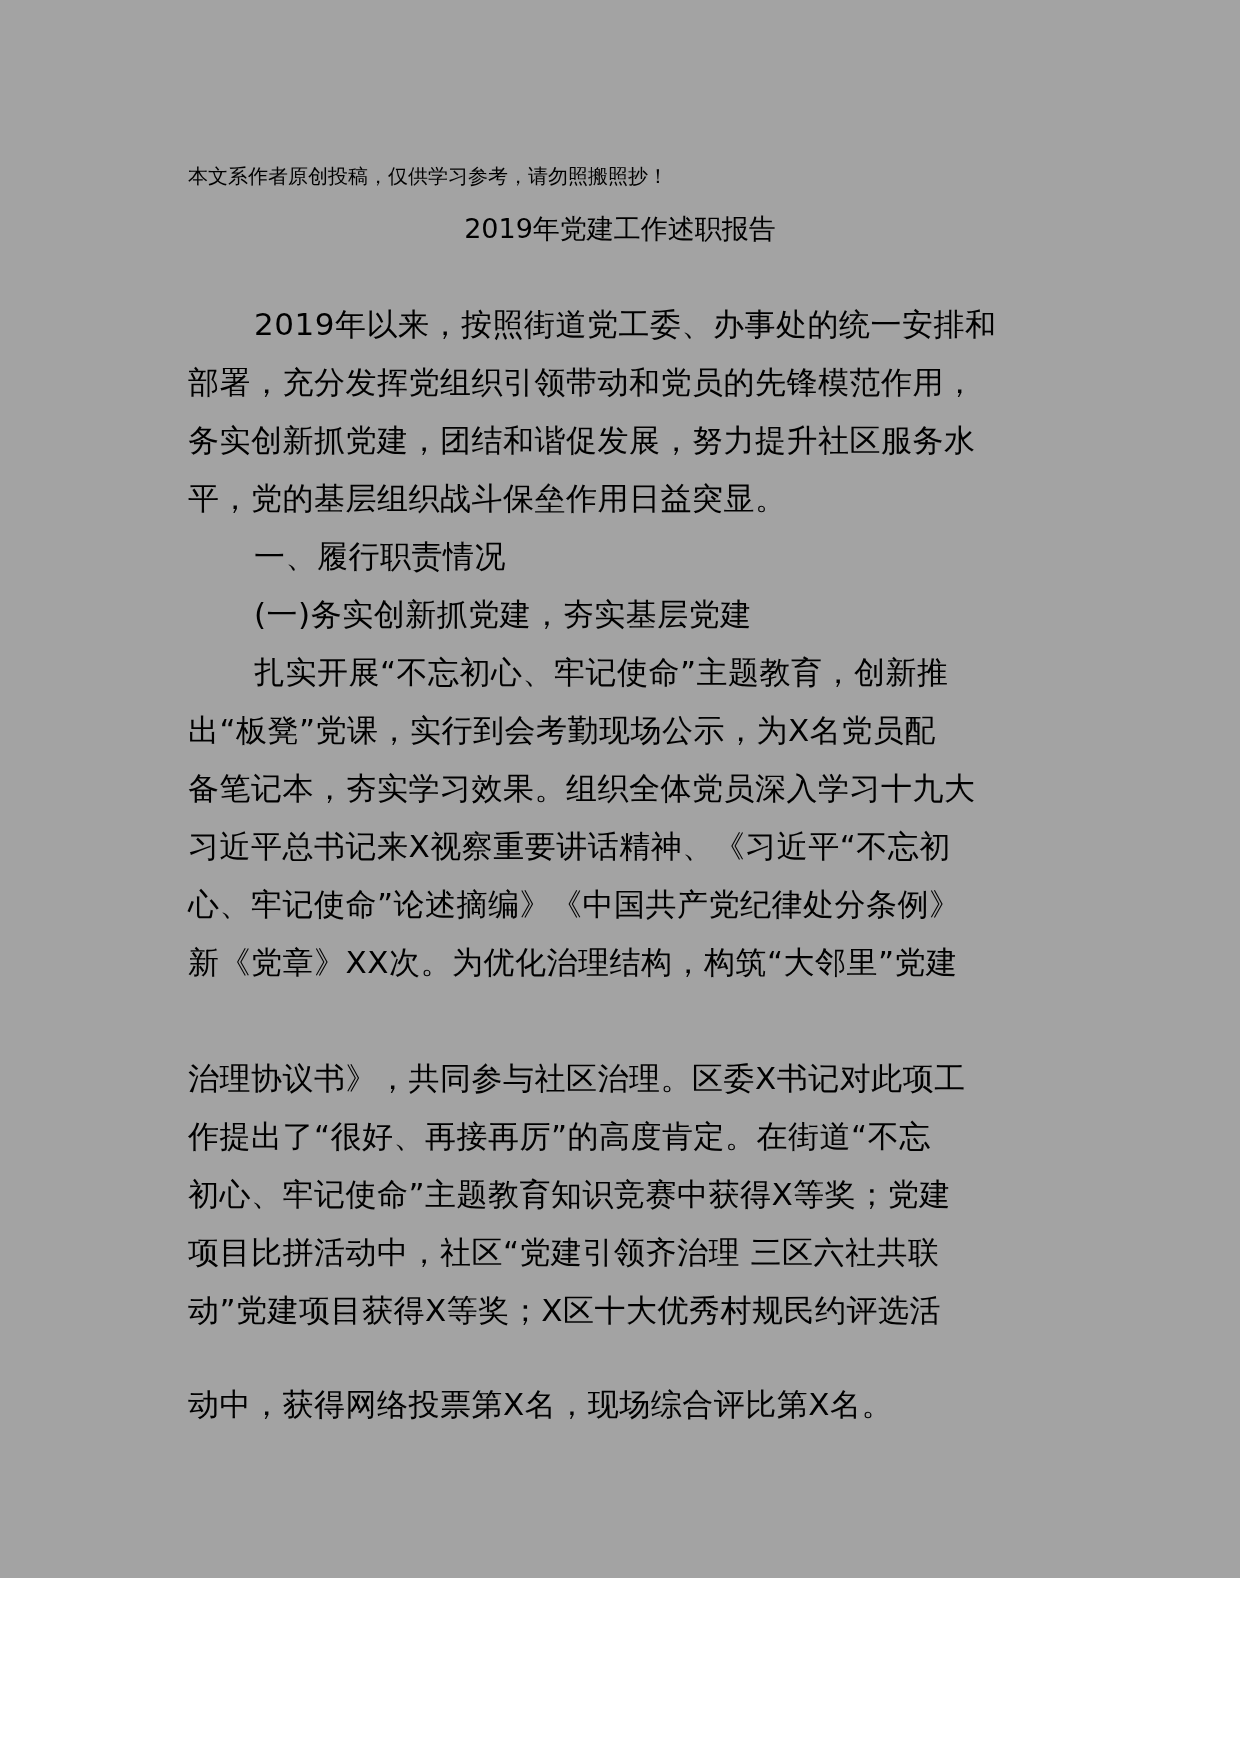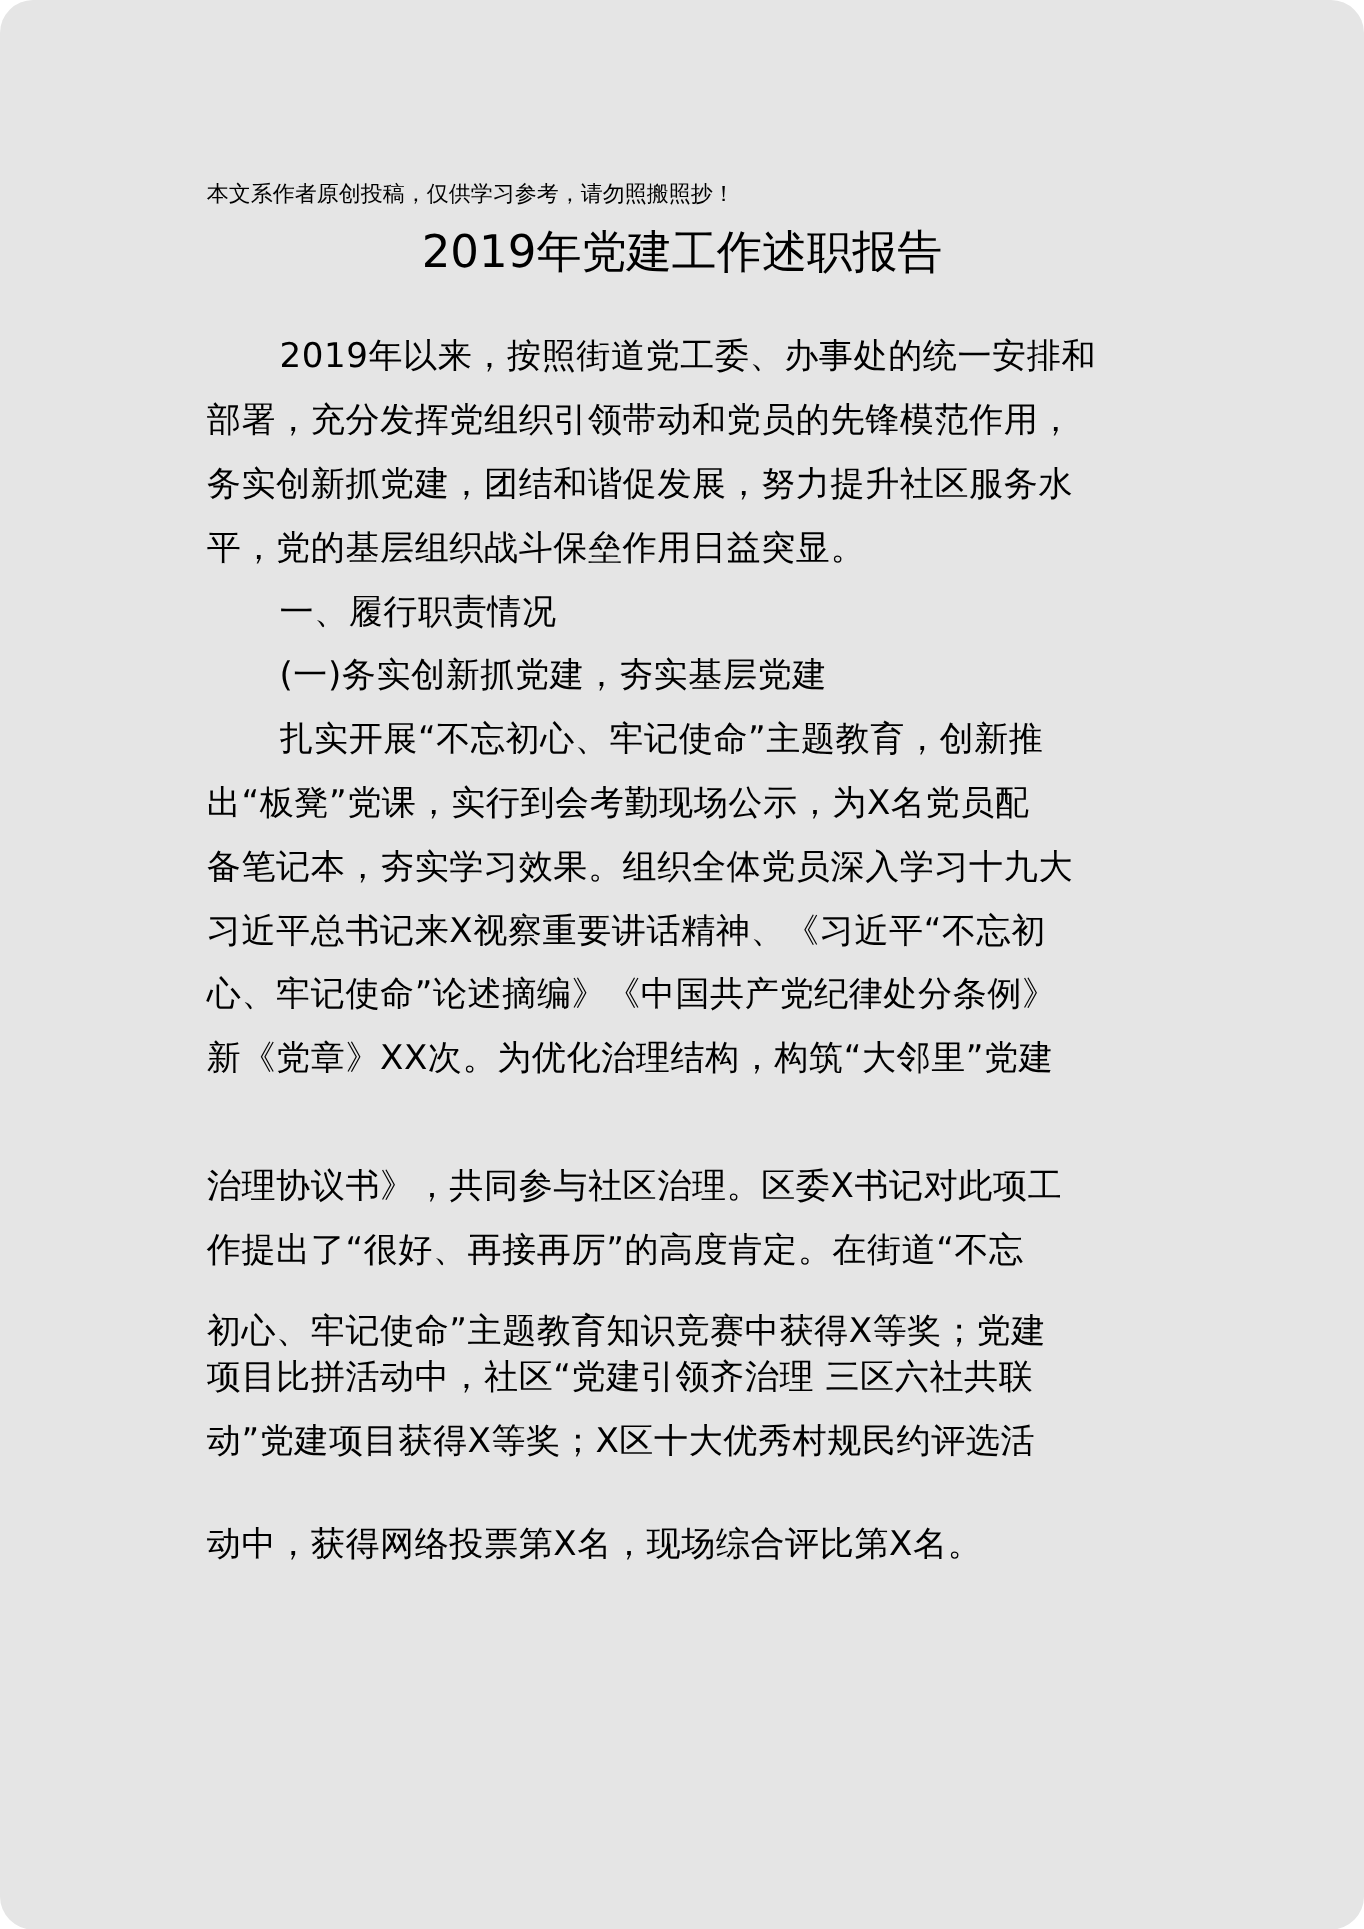--- a/index.html
+++ b/index.html
@@ -13,40 +13,39 @@
       position: relative;
       overflow: hidden;
       font-family: "DejaVu Sans", "Liberation Sans", sans-serif;
       color: #000000;
     }
     .page {
       position: absolute;
       left: 0;
       top: 0;
       width: 1240px;
-      height: 1754px;
-      background: #e5e5e5;
-      border-radius: 30px;
+      height: 1578px;
+      background: #a3a3a3;
     }
     .notice {
       position: absolute;
       left: 188px;
       top: 164px;
       font-size: 20px;
       line-height: 24px;
       white-space: nowrap;
       letter-spacing: 0px;
     }
     .title {
       position: absolute;
       left: 0;
       width: 1240px;
       top: 204px;
       text-align: center;
-      font-size: 41px;
+      font-size: 27px;
       line-height: 50px;
       white-space: nowrap;
     }
     .line {
       position: absolute;
       left: 188px;
       width: 870px;
       font-size: 31px;
       line-height: 40px;
       white-space: nowrap;
@@ -70,17 +69,17 @@
   <div class="line indent" style="top:594px;">(一)务实创新抓党建，夯实基层党建</div>
 
   <div class="line indent" style="top:652px;">扎实开展“不忘初心、牢记使命”主题教育，创新推</div>
   <div class="line" style="top:710px;">出“板凳”党课，实行到会考勤现场公示，为X名党员配</div>
   <div class="line" style="top:768px;">备笔记本，夯实学习效果。组织全体党员深入学习十九大</div>
   <div class="line" style="top:884px;">心、牢记使命”论述摘编》《中国共产党纪律处分条例》</div>
   <div class="line" style="top:826px;">习近平总书记来X视察重要讲话精神、《习近平“不忘初</div>
   <div class="line" style="top:942px;">新《党章》XX次。为优化治理结构，构筑“大邻里”党建</div>
   <div class="line" style="top:1058px;">治理协议书》，共同参与社区治理。区委X书记对此项工</div>
   <div class="line" style="top:1116px;">作提出了“很好、再接再厉”的高度肯定。在街道“不忘</div>
-  <div class="line" style="top:1174px;margin-top:16px;">初心、牢记使命”主题教育知识竞赛中获得X等奖；党建</div>
+  <div class="line" style="top:1174px;">初心、牢记使命”主题教育知识竞赛中获得X等奖；党建</div>
   <div class="line" style="top:1232px;">项目比拼活动中，社区“党建引领齐治理 三区六社共联</div>
   <div class="line" style="top:1290px;">动”党建项目获得X等奖；X区十大优秀村规民约评选活</div>
   <div class="line" style="top:1348px;margin-top:36px;">动中，获得网络投票第X名，现场综合评比第X名。</div>
 </div>
 
 </body></html>

